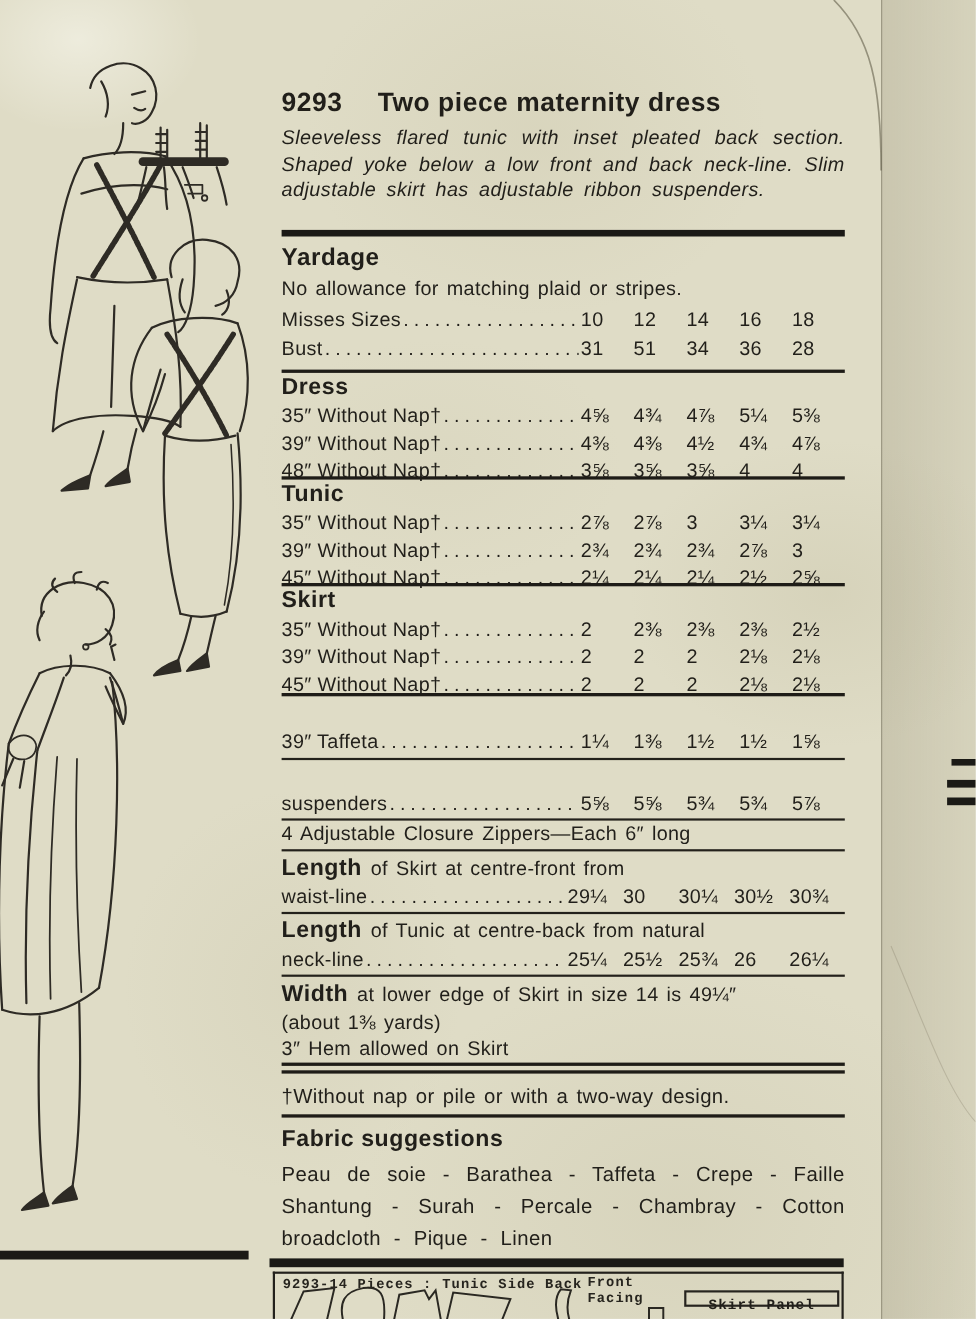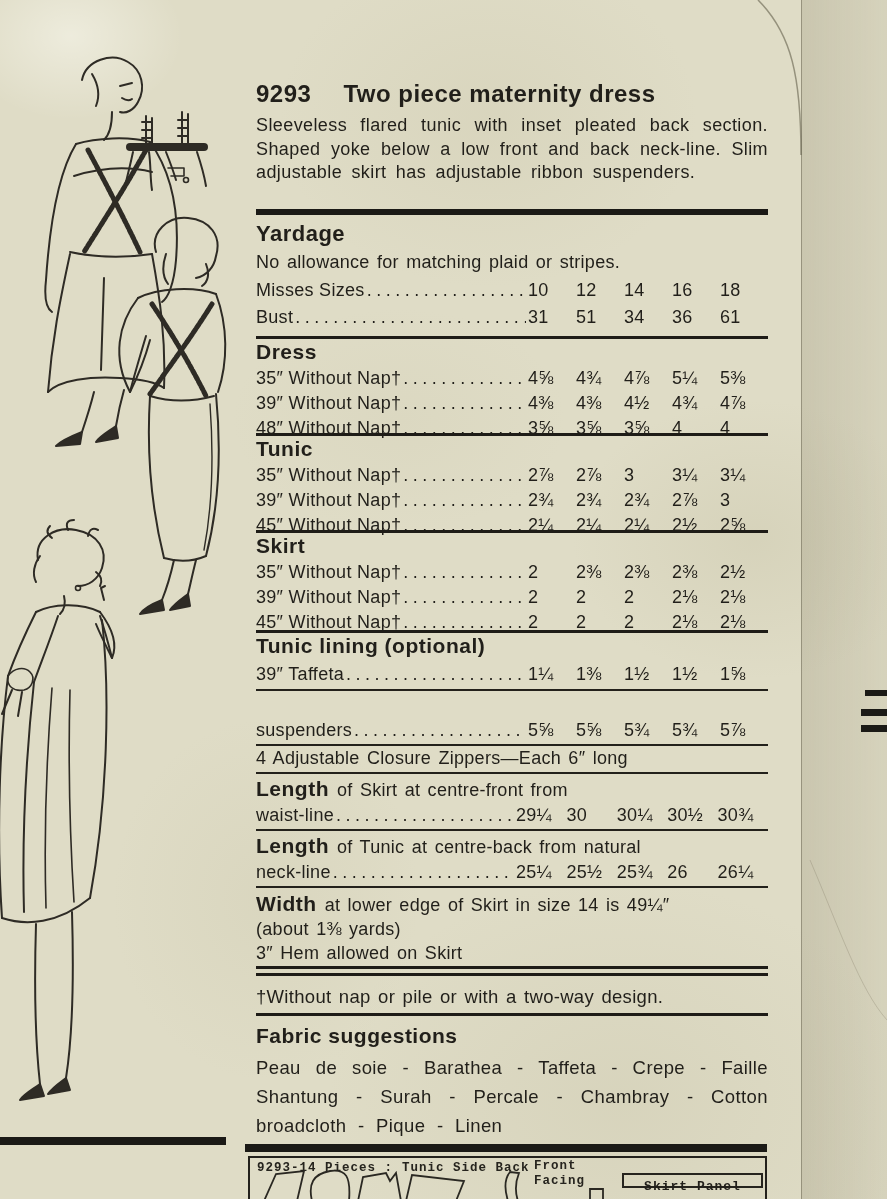--- a/index.html
+++ b/index.html
@@ -147,21 +147,21 @@
       <path d="M72,872 C74,940 72,1000 66,1038"></path>
       <path d="M40,1044 C32,1050 24,1054 20,1060 L44,1056 Z" fill="#2e2b25"></path>
       <path d="M66,1038 C58,1044 52,1048 48,1054 L70,1050 Z" fill="#2e2b25"></path>
     </g>
   </svg>
 
   <div class="blk title-line" style="top:80px;">
     <span>9293</span>
     <span>Two piece maternity dress</span>
   </div>
-  <div class="blk desc" style="top:114px;">Sleeveless flared tunic with inset pleated back section. Shaped yoke below a low front and back neck-line. Slim adjustable skirt has adjustable ribbon suspenders.</div>
+  <div class="blk desc" style="top:114px;font-style:italic;">Sleeveless flared tunic with inset pleated back section. Shaped yoke below a low front and back neck-line. Slim adjustable skirt has adjustable ribbon suspenders.</div>
   <div class="blk hrthick" style="top:209px;"></div>
 
   <div class="blk h-big" style="top:221px;">Yardage</div>
   <div class="blk txt" style="top:252px;">No allowance for matching plaid or stripes.</div>
   <div class="blk row" style="top:278px;">
     <span class="lbl">Misses Sizes</span>
     <span class="dots"></span>
     <span class="vals">
         <span>10</span>
         <span>12</span>
@@ -171,21 +171,21 @@
       </span>
   </div>
   <div class="blk row" style="top:305px;">
     <span class="lbl">Bust</span>
     <span class="dots"></span>
     <span class="vals">
         <span>31</span>
         <span>51</span>
         <span>34</span>
         <span>36</span>
-        <span>61</span>
+        <span>28</span>
       </span>
   </div>
   <div class="blk hr" style="top:336px;"></div>
 
   <div class="blk h-sec" style="top:340px;">Dress</div>
   <div class="blk" style="top:366px;">
     <div class="row">
       <span class="lbl">35″ Without Nap†</span>
         <span class="dots"></span>
         <span class="vals">
@@ -290,21 +290,20 @@
           <span>2</span>
           <span>2</span>
           <span>2</span>
           <span>2⅛</span>
           <span>2⅛</span>
         </span>
     </div>
   </div>
   <div class="blk hr" style="top:630px;"></div>
 
-  <div class="blk h-sec" style="top:634px;">Tunic lining (optional)</div>
   <div class="blk row" style="top:662px;">
     <span class="lbl">39″ Taffeta</span>
     <span class="dots"></span>
     <span class="vals">
         <span>1¼</span>
         <span>1⅜</span>
         <span>1½</span>
         <span>1½</span>
         <span>1⅝</span>
       </span>

